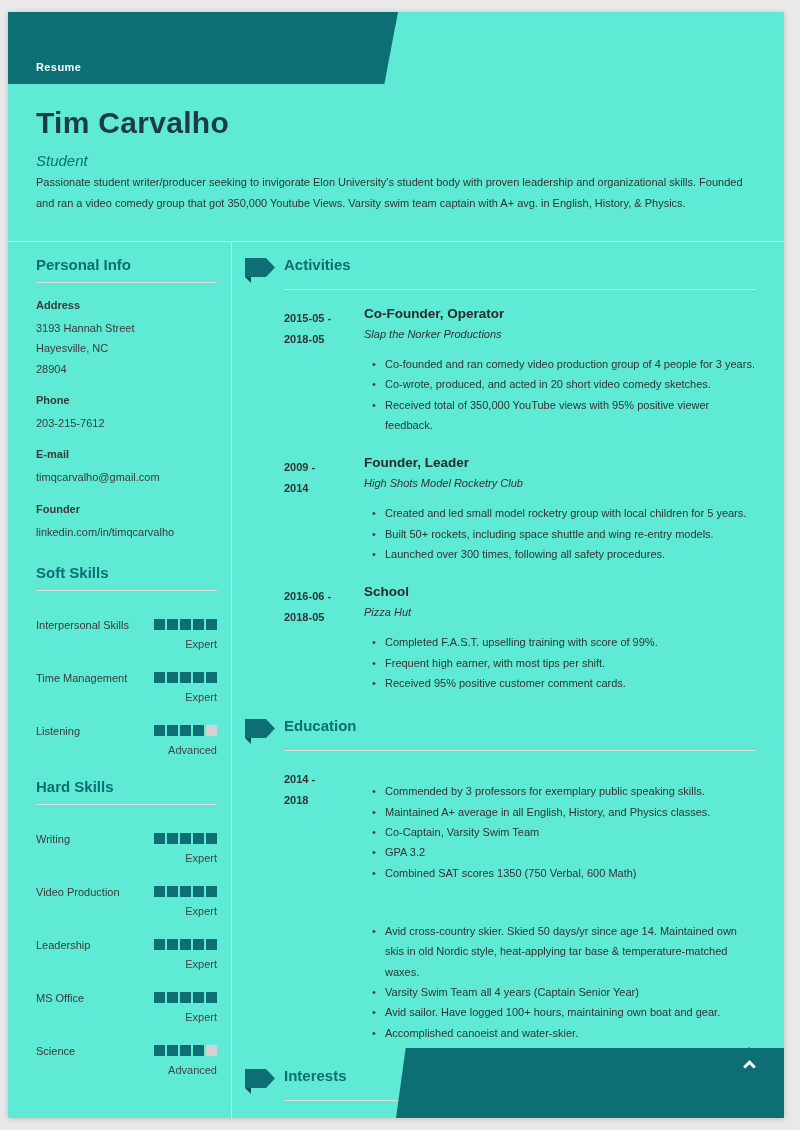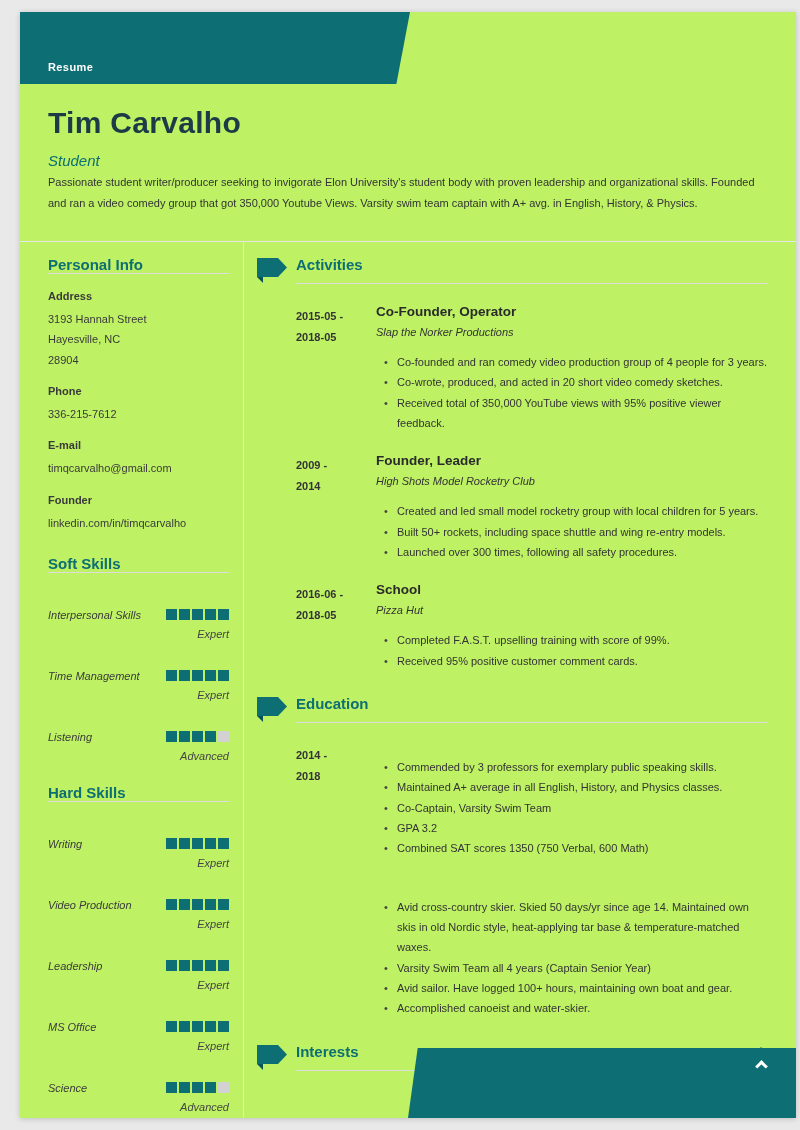--- a/index.html
+++ b/index.html
@@ -4,23 +4,23 @@
 <style>
   * { box-sizing: border-box; margin: 0; padding: 0; }
   html,body { width:800px; height:1130px; }
   body {
     background:#e9e9e9;
     font-family:"Liberation Sans", sans-serif;
     position:relative;
     color:#333;
   }
   .page {
-    position:absolute; left:20px; top:12px;
+    position:absolute; left:8px; top:12px;
     width:776px; height:1106px;
-    background:#bef264;
+    background:#5eead4;
     box-shadow:0 1px 6px rgba(0,0,0,0.18);
     overflow:hidden;
   }
   
   .banner {
     width:390px; height:72px;
     background:#0d6e73;
     clip-path:polygon(0 0, 100% 0, 96.5% 100%, 0 100%);
     display:flex; align-items:flex-end;
     padding:0 0 11px 28px;
@@ -47,42 +47,42 @@
   }
   
   .content { display:flex; }
   .sidebar {
     width:224px; padding:14px 14px 0 28px;
     border-right:1px solid #e6e6e6;
     min-height:858px;
   }
   .sb-heading {
     color:#0d6e73; font-size:15px; font-weight:bold;
-    border-bottom:1px solid #dddddd;
+    padding-bottom:9px; border-bottom:1px solid #dddddd;
     margin-top:22px;
   }
   .sb-heading:first-child { margin-top:0; }
   .pi-fields { padding-top:16px; }
   .pi-field { margin-bottom:15px; }
   .pi-label { font-weight:bold; font-size:11px; color:#3a3a3a; margin-bottom:7px; }
   .pi-line { font-size:11px; color:#3a3a3a; line-height:1.85; }
   .skill-list { padding-top:6px; margin-bottom:8px; }
-  .skill { margin:30px 0 17px;font-style:italic; }
+  .skill { margin:22px 0 17px; }
   .skill-row { display:flex; justify-content:space-between; align-items:center; }
   .skill-name { font-size:11px; color:#3a3a3a; }
   .squares { display:flex; gap:2px; }
   .sq { width:11px; height:11px; background:#0d6e73; }
   .sq.off { background:#d2d2d2; }
   .skill-level { text-align:right; font-size:11px; color:#444; margin-top:7px; }
   
   .main { flex:1; padding:14px 28px 0 12px; }
   .r-section { margin-bottom:24px; }
   .sec-head { display:flex; align-items:flex-start; }
   .flag-box { width:40px; padding-top:1px; flex:0 0 40px; }
-  .head-wrap { flex:1; border-bottom:1px solid #dddddd; padding-bottom:10px; }
+  .head-wrap { flex:1; border-bottom:1px solid #dddddd; padding-bottom:16px; }
   .sec-title { color:#0d6e73; font-size:15px; font-weight:bold; }
   .sec-body { margin-left:40px; }
   .entry { display:flex; margin-top:16px; margin-bottom:20px; }
   .dates { width:80px; flex:0 0 80px; font-weight:bold; font-size:11px; color:#333; line-height:1.9; padding-top:2px; }
   .entry-main { flex:1; }
   .e-title { font-size:13.5px; font-weight:bold; color:#2a2a2a; margin-bottom:7px; }
   .e-sub { font-style:italic; font-size:11px; color:#333; margin-bottom:8px; }
   .e-bullets { list-style:none; margin-left:8px; margin-top:14px; }
   .e-bullets li {
     font-size:11px; color:#333; line-height:1.85;
@@ -138,21 +138,21 @@
     <div class="pi-label">Address</div>
     <div>
               <div class="pi-line">3193 Hannah Street</div>
               <div class="pi-line">Hayesville, NC</div>
               <div class="pi-line">28904</div>
             </div>
   </div>
           <div class="pi-field">
     <div class="pi-label">Phone</div>
     <div>
-              <div class="pi-line">336-215-7612</div>
+              <div class="pi-line">203-215-7612</div>
             </div>
   </div>
           <div class="pi-field">
     <div class="pi-label">E-mail</div>
     <div>
               <div class="pi-line">timqcarvalho@gmail.com</div>
             </div>
   </div>
           <div class="pi-field">
     <div class="pi-label">Founder</div>
@@ -322,20 +322,21 @@
             <div class="entry">
     <div class="dates">
       <div>2016-06 -</div>
       <div>2018-05</div>
     </div>
     <div class="entry-main">
       <h3 class="e-title">School</h3>
       <div class="e-sub">Pizza Hut</div>
       <ul class="e-bullets">
                   <li>Completed F.A.S.T. upselling training with score of 99%.</li>
+                  <li>Frequent high earner, with most tips per shift.</li>
                   <li>Received 95% positive customer comment cards.</li>
                 </ul>
     </div>
   </div>
           </div>
   </section>
         <section class="r-section">
     <div class="sec-head">
       <div class="flag-box">
         <svg width="32" height="27" viewBox="0 0 32 27">

